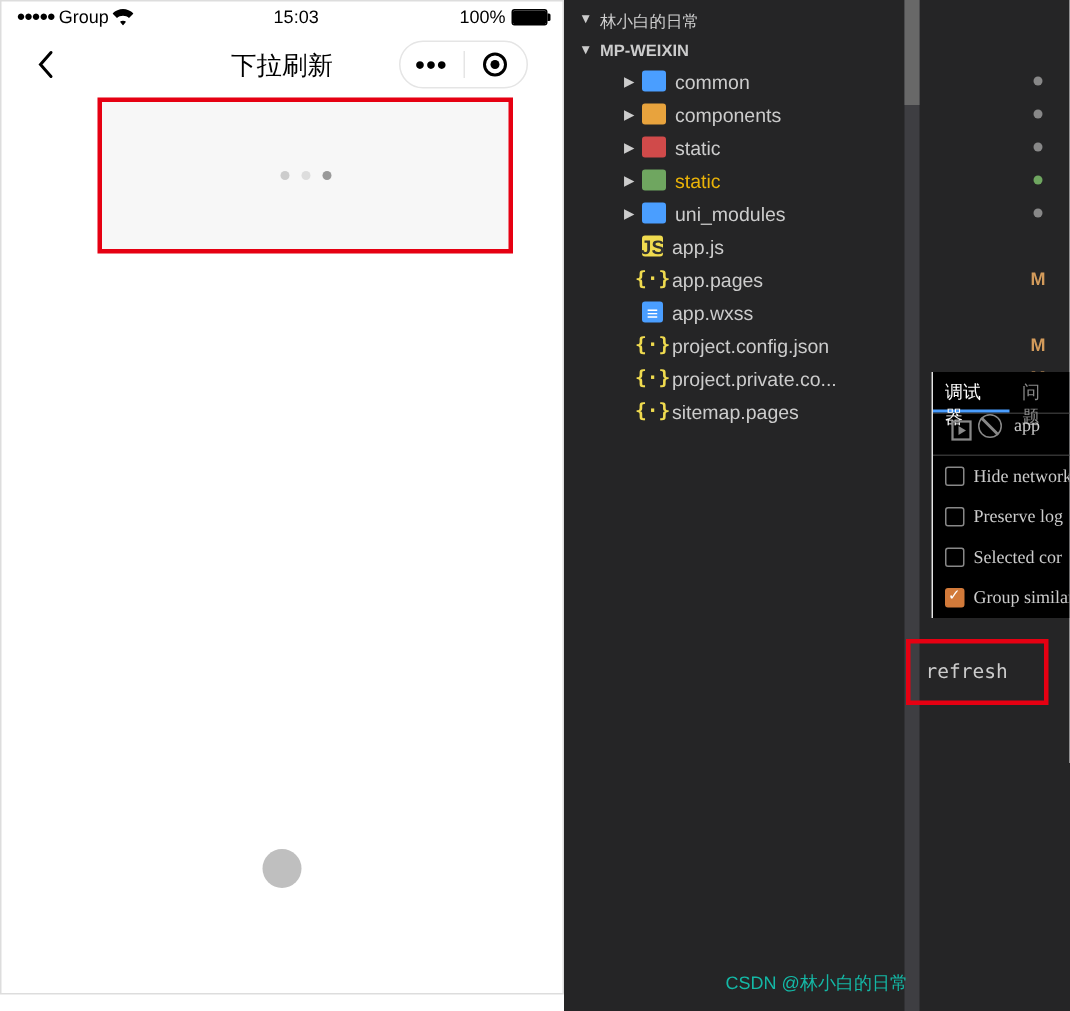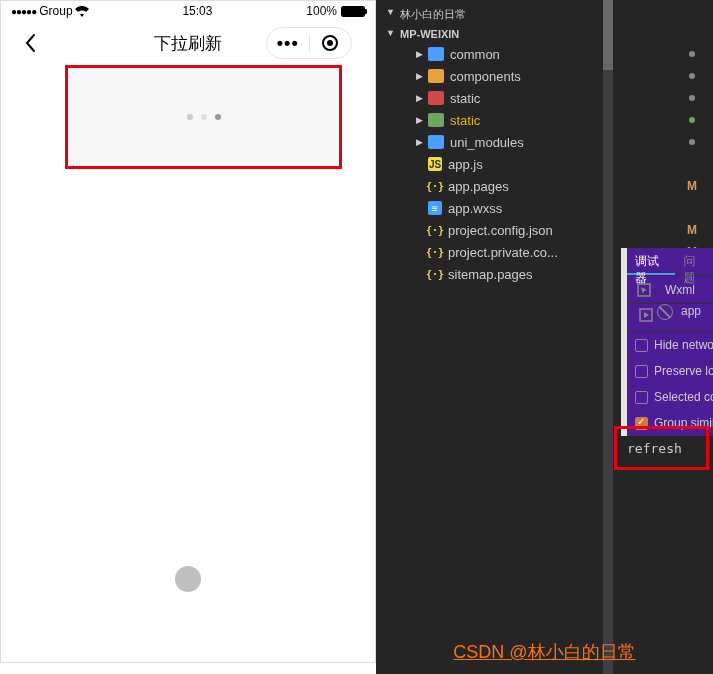--- a/index.html
+++ b/index.html
@@ -38,52 +38,52 @@
     .scrollbar-track { width: 10px; background: #3e3e42; position: absolute; right: 100px; top: 0; bottom: 0; }
     .scrollbar-thumb { width: 10px; height: 70px; background: #686868; position: absolute; top: 0; }
     
     .tree { padding: 4px 0; }
     .tree-header { padding: 3px 8px 3px 24px; font-size: 11px; color: #cccccc; position: relative; }
     .tree-header .arrow { position: absolute; left: 10px; color: #cccccc; font-size: 9px; }
     .tree-header.bold { font-weight: bold; }
     .tree-item { padding: 3px 0 3px 40px; display: flex; align-items: center; cursor: pointer; position: relative; height: 22px; }
     .tree-item .arrow { margin-right: 4px; color: #cccccc; font-size: 9px; width: 8px; }
     .tree-item .folder-icon { width: 16px; height: 14px; margin-right: 6px; border-radius: 2px; }
-    .tree-item .file-icon { width: 14px; height: 14px; margin-right: 6px; border-radius: 2px; display: flex; align-items: center; justify-content: center; font-size: 10px; font-weight: bold; }
+    .tree-item .file-icon { width: 14px; height: 14px; margin-right: 6px; border-radius: 2px; display: flex; align-items: center; justify-content: center; font-size: 13px; font-weight: bold; }
     .folder-blue { background: #4a9eff; }
     .folder-orange { background: #e8a33d; }
     .folder-red { background: #d04a4a; }
     .folder-green { background: #6fa660; }
     .file-js { background: #f0db4f; color: #323330; }
     .file-json { background: none; color: #f0db4f; font-family: monospace; font-size: 12px; }
     .file-wxss { background: #4a9eff; color: #fff; }
     .label-green { color: #eab308; }
     .git-dot { position: absolute; right: 18px; width: 6px; height: 6px; border-radius: 50%; }
     .git-gray { background: #888; }
     .git-green { background: #6fa660; }
     .git-m { position: absolute; right: 16px; color: #d39b5b; font-size: 12px; font-weight: bold; }
     
-    .right-panel { position: absolute; right: 0; top: 248px; width: 92px; background: #4c1d95; border-left: 6px solid #e5e5e5; }
+    .right-panel { position: absolute; right: 0; top: 248px; width: 92px; background: #000000; border-left: 1px solid #e5e5e5; font-family: Liberation Serif, serif; }
     .tabs-row { display: flex; height: 28px; border-bottom: 1px solid #333; }
     .tab { padding: 5px 8px; font-size: 12px; color: #888; }
     .tab.active { color: #fff; border-bottom: 2px solid #4a9eff; }
     .toolbar-row { display: flex; height: 28px; align-items: center; border-bottom: 1px solid #333; }
     .tool-btn { width: 22px; height: 22px; display: flex; align-items: center; justify-content: center; color: #888; margin-left: 6px; }
     .filter-row { display: flex; height: 28px; align-items: flex-start; border-bottom: 1px solid #333; padding-left: 8px; }
     .filter-ban { width: 16px; height: 16px; border: 1.5px solid #888; border-radius: 50%; position: relative; margin-right: 8px; }
     .filter-ban::after { content: ''; position: absolute; width: 16px; height: 1.5px; background: #888; top: 50%; left: -1px; transform: translateY(-50%) rotate(45deg); }
     .chk-row { padding: 6px 8px; display: flex; align-items: center; gap: 6px; font-size: 12px; color: #ccc; white-space: nowrap; overflow: hidden; }
     .chk { width: 13px; height: 13px; border: 1px solid #888; border-radius: 2px; flex-shrink: 0; }
     .chk.checked { background: #d27a3a; border-color: #d27a3a; position: relative; }
     .chk.checked::after { content: '✓'; color: #fff; font-size: 10px; position: absolute; top: -2px; left: 1px; }
     
-    .refresh-box { position: absolute; right: 4px; top: 426px; width: 95px; height: 44px; border: 3px solid #e60012; display: flex; align-items: center; padding-left: 10px; font-size: 13px; color: #ccc; font-family: monospace; }
+    .refresh-box { position: absolute; right: 14px; top: 426px; width: 95px; height: 44px; border: 3px solid #e60012; display: flex; align-items: center; padding-left: 10px; font-size: 13px; color: #ccc; font-family: monospace; }
     .print-label { position: absolute; right: 26px; top: 496px; font-size: 18px; color: #e60012; }
     
-    .watermark { position: absolute; bottom: 10px; left: 50%; transform: translateX(-50%); color: #f97316; font-size: 18px; white-space: nowrap; text-decoration: underline; }
+    .watermark { position: absolute; bottom: 10px; left: 50%; transform: translateX(-50%); color: #14b8a6; font-size: 12px; white-space: nowrap; }
   </style>
 </head>
 <body>
 
 <div class="phone-panel">
   <div class="status-bar">
     <div style="display:flex;align-items:center;">
       <span class="signal">●●●●●</span>
       <span class="wechat-txt">Group</span>
       <svg class="wifi" width="14" height="11" viewBox="0 0 14 11">
@@ -191,29 +191,20 @@
           <span>sitemap.pages</span>
         </div>
       </div>
   </div>
 
   <div class="right-panel">
     <div class="tabs-row">
       <div class="tab active">调试器</div>
       <div class="tab">问题</div>
     </div>
-    <div class="toolbar-row">
-      <div class="tool-btn">
-          <svg width="14" height="14" viewBox="0 0 14 14">
-            <rect x="1" y="1" width="12" height="12" fill="none" stroke="#888" stroke-width="1.5"></rect>
-            <path d="M4 4l6 3-3 1-1 3z" fill="#888"></path>
-          </svg>
-        </div>
-      <span style="margin-left:10px;font-size:12px;">Wxml</span>
-    </div>
     <div class="filter-row">
       <div class="tool-btn" style="margin-left:0;">
           <svg width="14" height="14" viewBox="0 0 14 14">
             <rect x="1" y="1" width="12" height="12" fill="none" stroke="#888" stroke-width="1.5"></rect>
             <path d="M5 4l5 3-5 3z" fill="#888"></path>
           </svg>
         </div>
       <div class="filter-ban"></div>
       <span style="font-size:12px;">app</span>
     </div>

